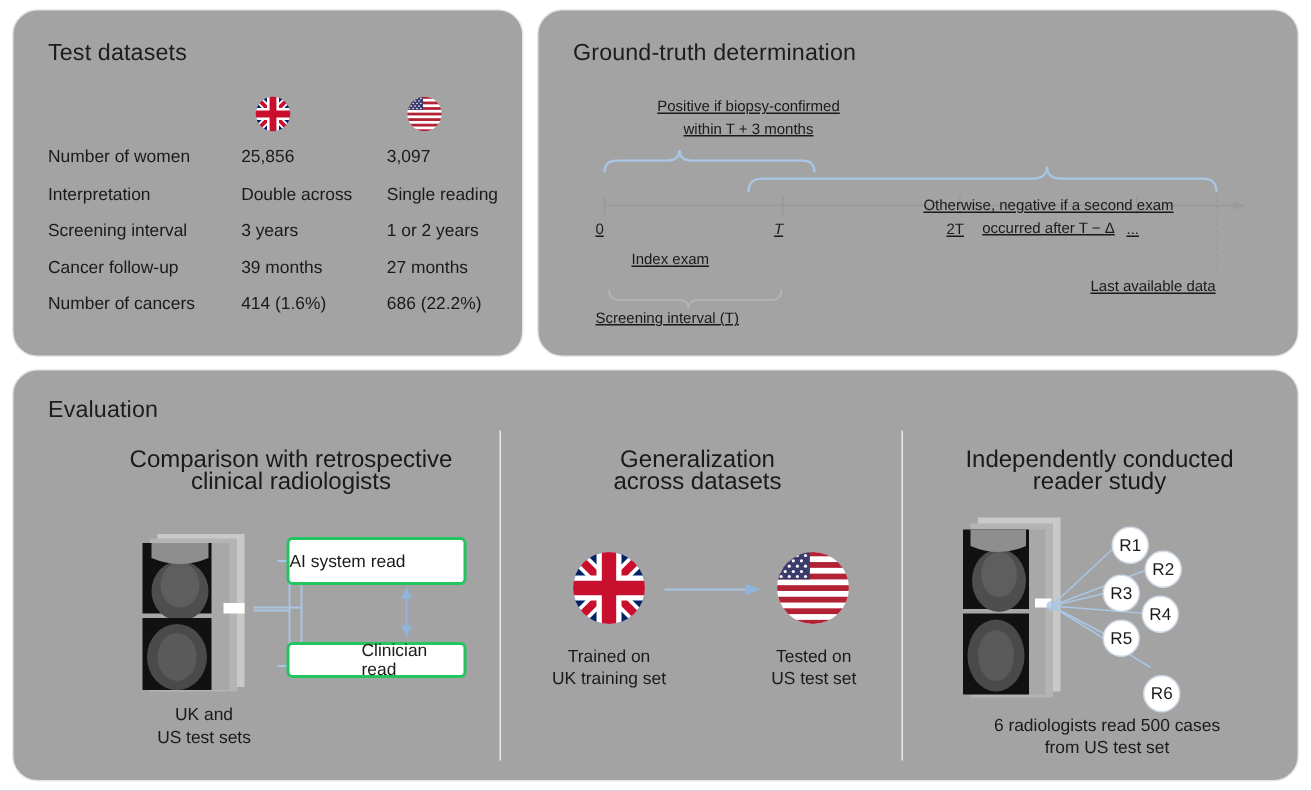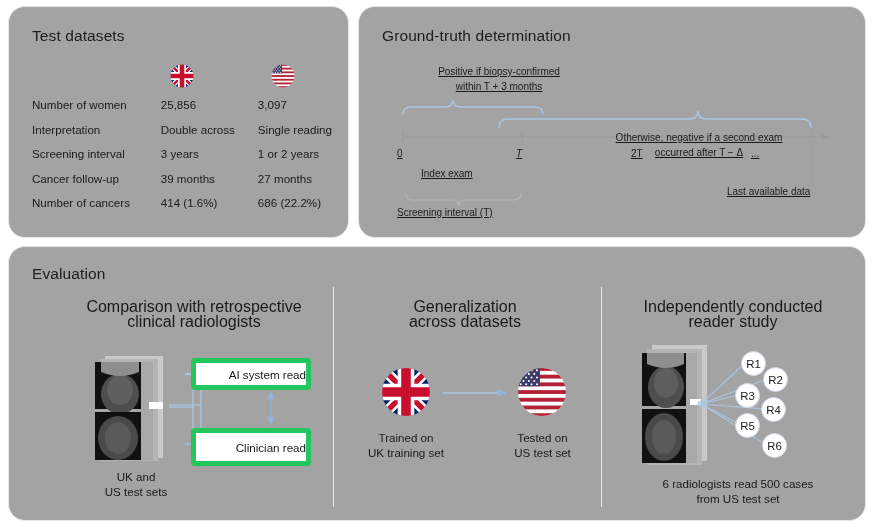--- a/index.html
+++ b/index.html
@@ -81,26 +81,26 @@
     position:absolute;width:1px;background:#e8eaec;top:40px;height:220px;
   }
   #divider-1{left:324px;}
   #divider-2{left:592px;}
 
   
   .mammo-stack{position:absolute;}
   .mammo-stack svg{display:block;}
 
   .flowbox{
-    position:absolute;border:5px solid #22c55e;border-radius:4px;
-    background:#fff;display:flex;align-items:center;justify-content:flex-end;
+    position:absolute;border:2px solid #22c55e;border-radius:4px;
+    background:#fff;display:flex;align-items:center;justify-content:flex-start;
     font-size:11.6px;color:#1a1a1a;box-sizing:border-box;
   }
   #box-ai{left:182px;top:111px;width:120px;height:32px;}
-  #box-clin{left:182px;top:181px;width:120px;height:38px;}
+  #box-clin{left:182px;top:181px;width:120px;height:24px;padding-left:48px;}
 
   .rcircle{
     position:absolute;width:25px;height:25px;border-radius:50%;
     border:1px solid #cfd9e6;background:#fff;
     display:flex;align-items:center;justify-content:center;
     font-size:11.4px;color:#1a1a1a;box-sizing:border-box;
   }
   svg{overflow:visible;}
 </style>
 </head>
@@ -444,21 +444,21 @@
   </div>
   <div class="rcircle" style="left:726px;top:136px;">
     <span>R3</span>
   </div>
   <div class="rcircle" style="left:752px;top:150px;">
     <span>R4</span>
   </div>
   <div class="rcircle" style="left:726px;top:166px;">
     <span>R5</span>
   </div>
-  <div class="rcircle" style="left:753px;top:186px;">
+  <div class="rcircle" style="left:753px;top:203px;">
     <span>R6</span>
   </div>
 
   <div class="eval-caption" style="left:604px;top:229px;width:250px;">
     <span>6 radiologists read 500 cases</span><br>
     <span>from US test set</span>
   </div>
 </div>
 
 </body></html>

